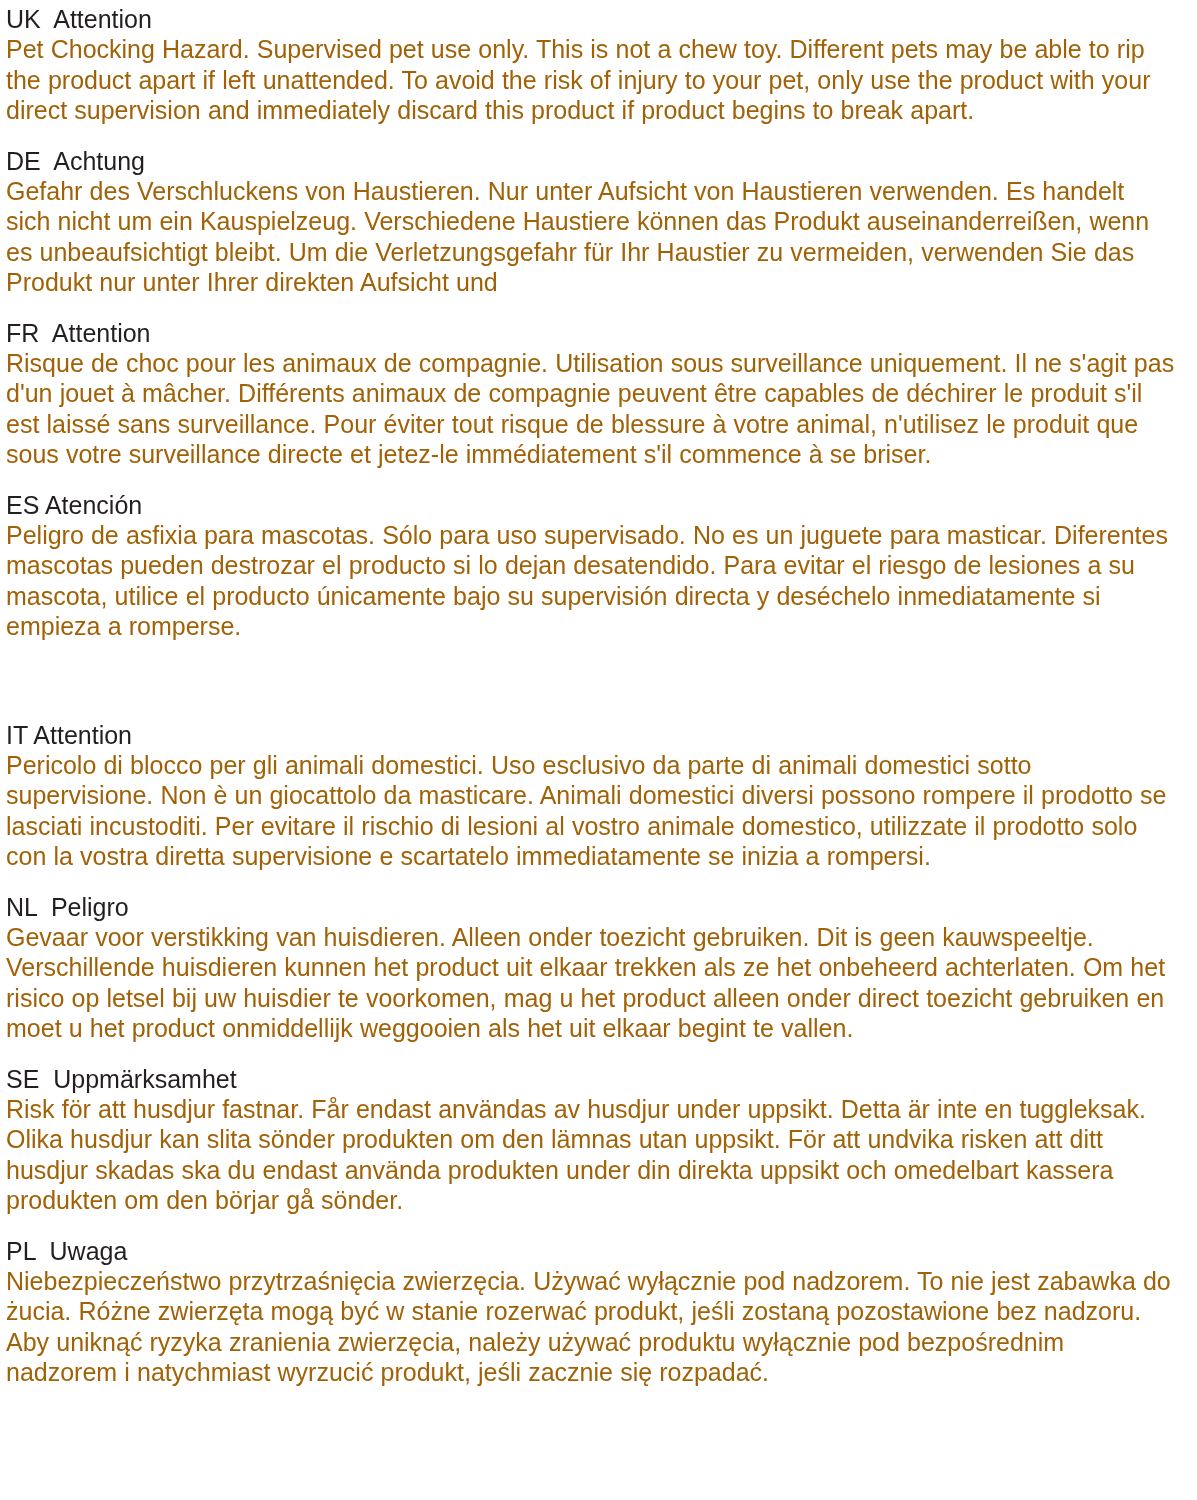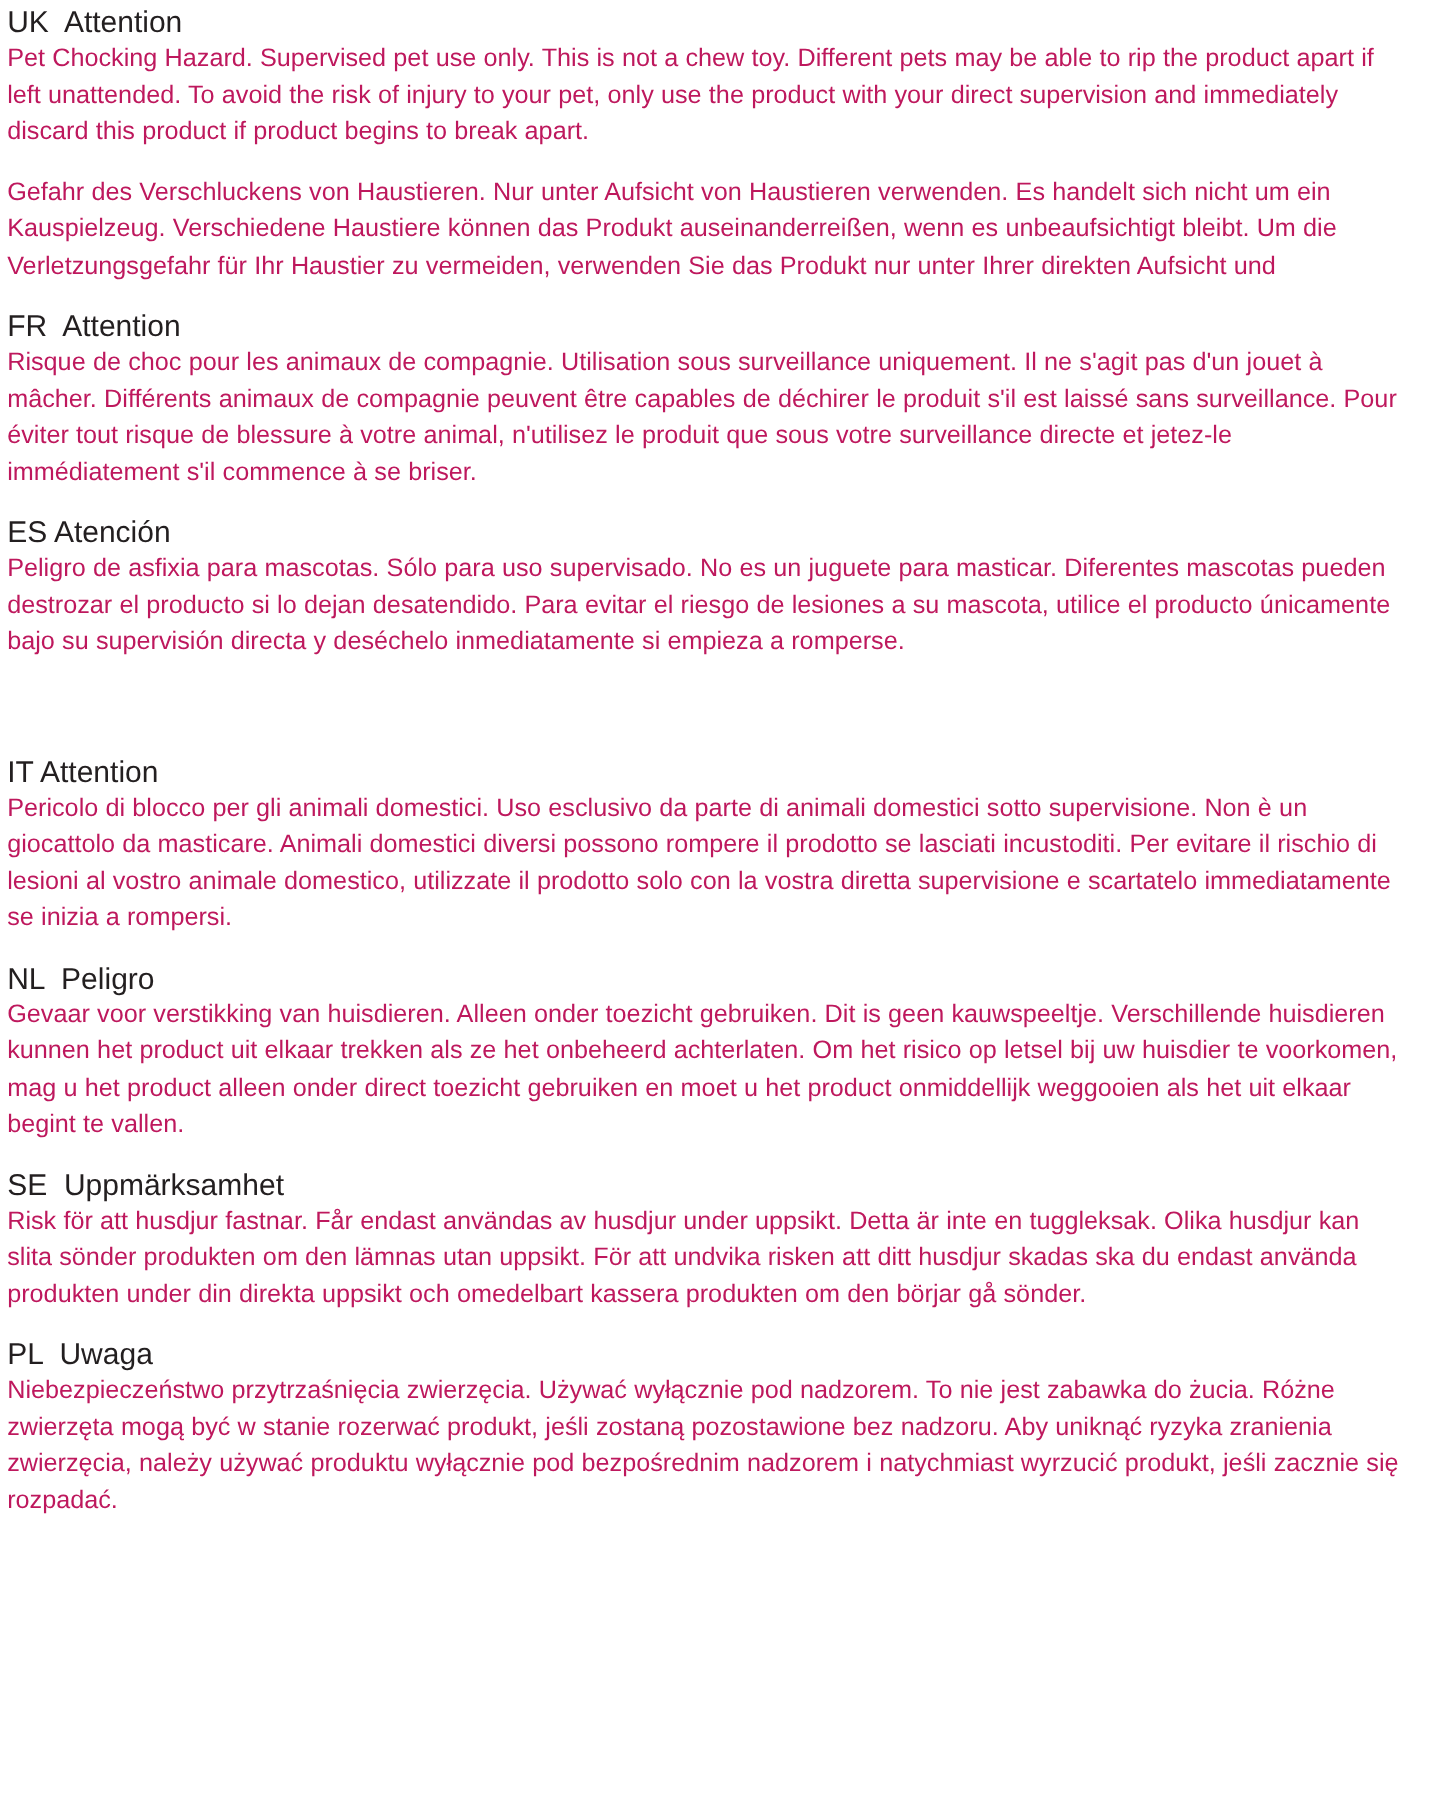--- a/index.html
+++ b/index.html
@@ -27,38 +27,39 @@
   .section.gap-after {
     margin-bottom: 78px;
   }
   .sec-head {
     font-size: 25px;
     line-height: 30px;
     color: #231f20;
     white-space: pre;
   }
   .sec-body {
-    font-size: 21px;
+    font-size: 25px;
     line-height: 30.5px;
-    color: #be185d;
+    color: #a16207;
     text-align: left;
     word-spacing: 0.2px;
   }
 </style>
 </head>
 <body>
 
 <div class="page">
 
   <div class="section">
     <div class="sec-head">UK  Attention</div>
     <div class="sec-body">Pet Chocking Hazard. Supervised pet use only. This is not a chew toy.  Different pets may be able to rip the product apart if left unattended. To avoid the risk of injury to your pet, only use the product with your direct supervision and immediately discard this product if product begins to break apart.</div>
   </div>
 
   <div class="section">
+    <div class="sec-head">DE  Achtung</div>
     <div class="sec-body">Gefahr des Verschluckens von Haustieren. Nur unter Aufsicht von Haustieren verwenden. Es handelt sich nicht um ein Kauspielzeug.  Verschiedene Haustiere können das Produkt auseinanderreißen, wenn es unbeaufsichtigt bleibt. Um die Verletzungsgefahr für Ihr Haustier zu vermeiden, verwenden Sie das Produkt nur unter Ihrer direkten Aufsicht und</div>
   </div>
 
   <div class="section">
     <div class="sec-head">FR  Attention</div>
     <div class="sec-body">Risque de choc pour les animaux de compagnie. Utilisation sous surveillance uniquement. Il ne s'agit pas d'un jouet à mâcher.  Différents animaux de compagnie peuvent être capables de déchirer le produit s'il est laissé sans surveillance. Pour éviter tout risque de blessure à votre animal, n'utilisez le produit que sous votre surveillance directe et jetez-le immédiatement s'il commence à se briser.</div>
   </div>
 
   <div class="section gap-after">
     <div class="sec-head">ES Atención</div>

